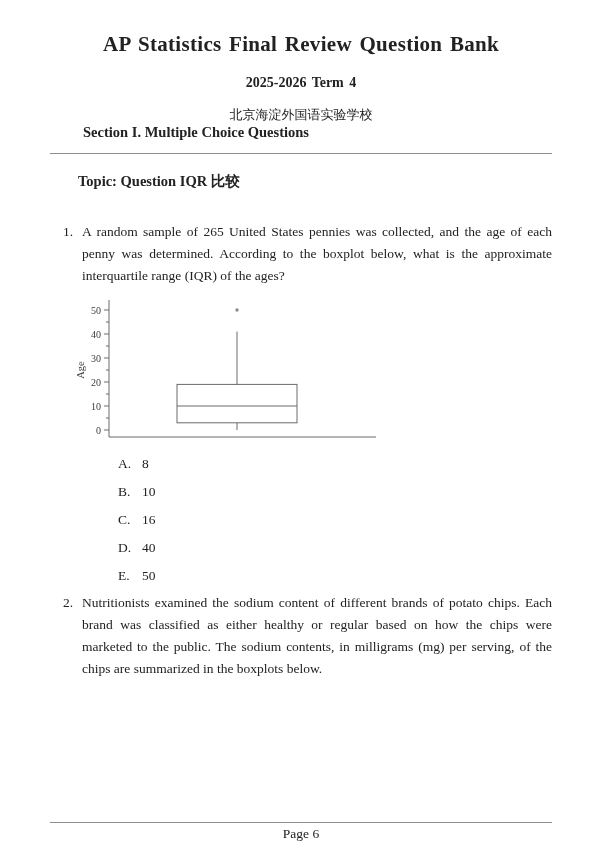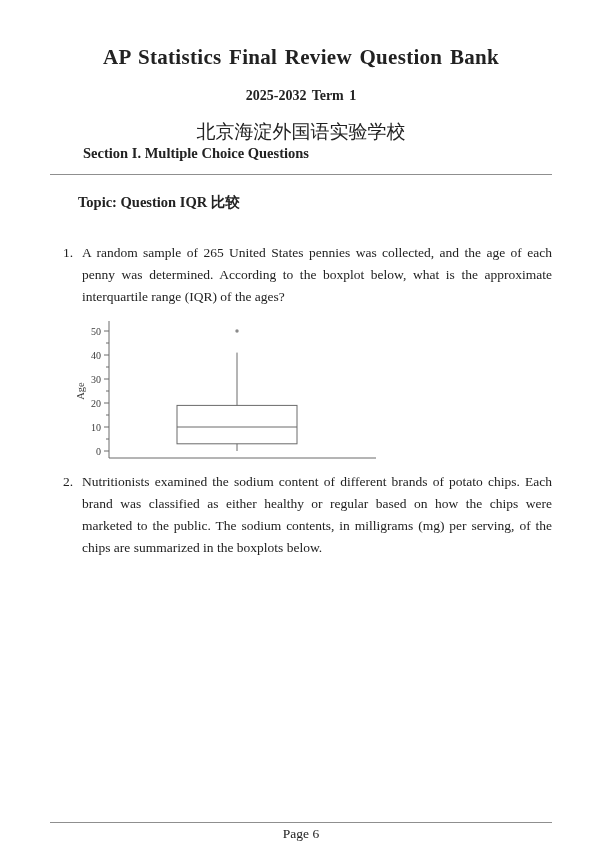--- a/index.html
+++ b/index.html
@@ -10,35 +10,35 @@
     position: relative;
     overflow: hidden;
   }
   .page {
     position: relative;
     width: 600px; height: 853px;
     padding: 0 48px 0 50px;
     box-sizing: border-box;
   }
   .title {
-    margin: 0; padding-top: 45px;
+    margin: 0; padding-top: 32px;
     font-size: 21px; font-weight: bold;
     text-align: center;
     letter-spacing: 0.3px; word-spacing: 2px;
   }
   .term {
     margin-top: 18px;
     text-align: center;
     font-weight: bold; font-size: 14px;
     word-spacing: 2px;
   }
   .school {
     margin-top: 15px;
     text-align: center;
-    font-size: 19px;
+    font-size: 13px;
   }
   .instructions {
     margin: 32px 0 0 0;
     text-indent: 34px;
     text-align: justify;
     font-size: 13.5px; line-height: 22px;
   }
   .instructions b { word-spacing: 1px; }
   .section-heading {
     margin-left: 33px;
@@ -77,21 +77,21 @@
     text-align: center;
     font-size: 13.5px;
   }
 </style>
 </head>
 <body>
 
 <div class="page">
 
   <h1 class="title">AP Statistics Final Review Question Bank</h1>
-  <div class="term">2025-2032 Term 1</div>
+  <div class="term">2025-2026 Term 4</div>
   <div class="school">北京海淀外国语实验学校</div>
 
 
   <div class="section-heading">Section I. Multiple Choice Questions</div>
 
   <hr class="rule">
 
   <div class="topic-heading">Topic: Question IQR 比较</div>
 
   <div class="question">
@@ -122,20 +122,27 @@
             <line x1="36" y1="27" x2="39" y2="27" stroke="#6a6a6a" stroke-width="1"></line>
             <text x="14" y="75" text-anchor="middle" font-size="10.5" fill="#3a3a3a" transform="rotate(-90 14 75)">Age</text>
             <line x1="167" y1="36.60000000000001" x2="167" y2="89.4" stroke="#6a6a6a" stroke-width="1"></line>
             <line x1="167" y1="127.8" x2="167" y2="135" stroke="#6a6a6a" stroke-width="1"></line>
             <rect x="107" y="89.4" width="120" height="38.39999999999999" fill="none" stroke="#6a6a6a" stroke-width="1"></rect>
             <line x1="107" y1="111" x2="227" y2="111" stroke="#6a6a6a" stroke-width="1"></line>
             <circle cx="167" cy="15" r="1.7" fill="#8a8a8a"></circle>
           </svg>
       </figure>
 
+      <div class="choices">
+        <div class="choice"><span class="choice-label">A.</span><span class="choice-text">8</span></div>
+        <div class="choice"><span class="choice-label">B.</span><span class="choice-text">10</span></div>
+        <div class="choice"><span class="choice-label">C.</span><span class="choice-text">16</span></div>
+        <div class="choice"><span class="choice-label">D.</span><span class="choice-text">40</span></div>
+        <div class="choice"><span class="choice-label">E.</span><span class="choice-text">50</span></div>
+      </div>
     </div>
   </div>
 
   <div class="question q2">
     <span class="qnum">2.</span>
     <div class="qbody">
       <div class="qtext">Nutritionists examined the sodium content of different brands of potato chips. Each brand was classified as either healthy or regular based on how the chips were marketed to the public. The sodium contents, in milligrams (mg) per serving, of the chips are summarized in the boxplots below.</div>
     </div>
   </div>
 

